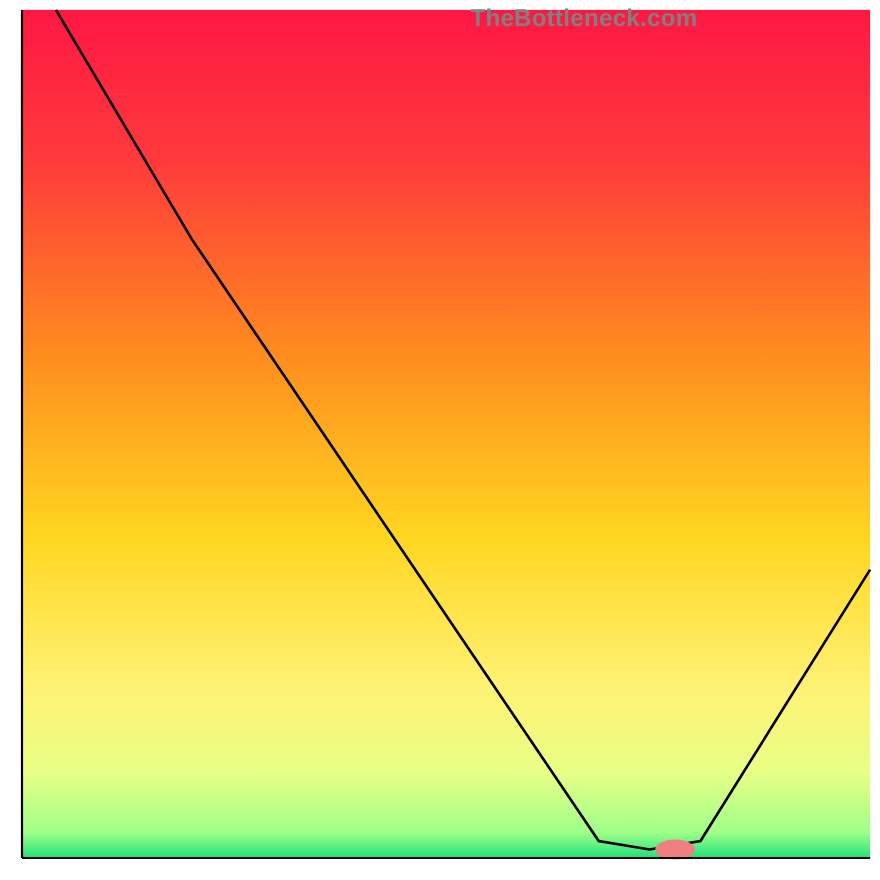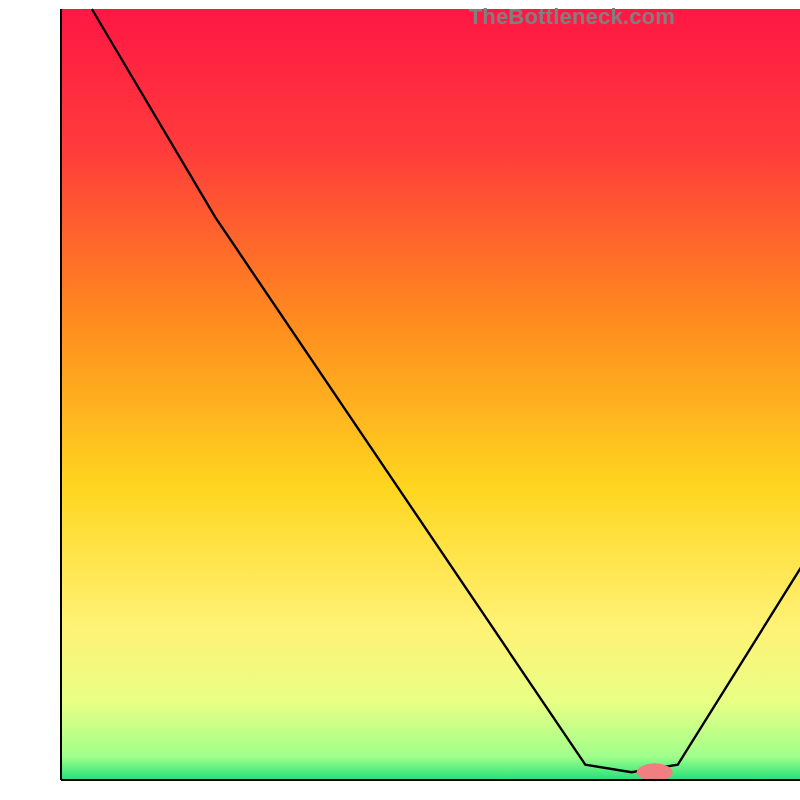--- a/index.html
+++ b/index.html
@@ -7,21 +7,20 @@
     padding: 0;
     width: 800px;
     height: 800px;
     background: #ffffff;
     font-family: Arial, Helvetica, sans-serif;
   }
   .chart-wrap {
     position: relative;
     width: 644px;
     height: 800px;
-    padding-left: 41px;
   }
   .attribution {
     position: absolute;
     top: 4px;
     right: 10px;
     font-size: 22px;
     font-weight: 600;
     color: #808080;
     z-index: 5;
     letter-spacing: 0.2px;

